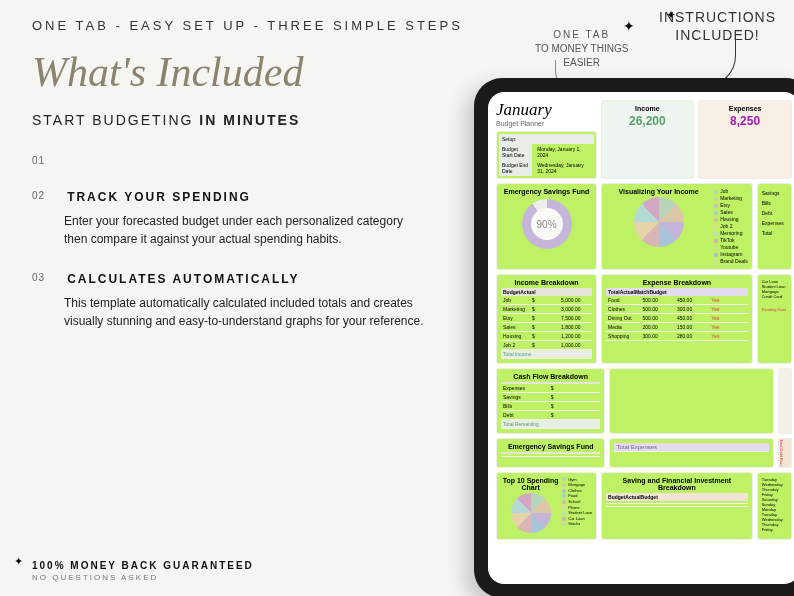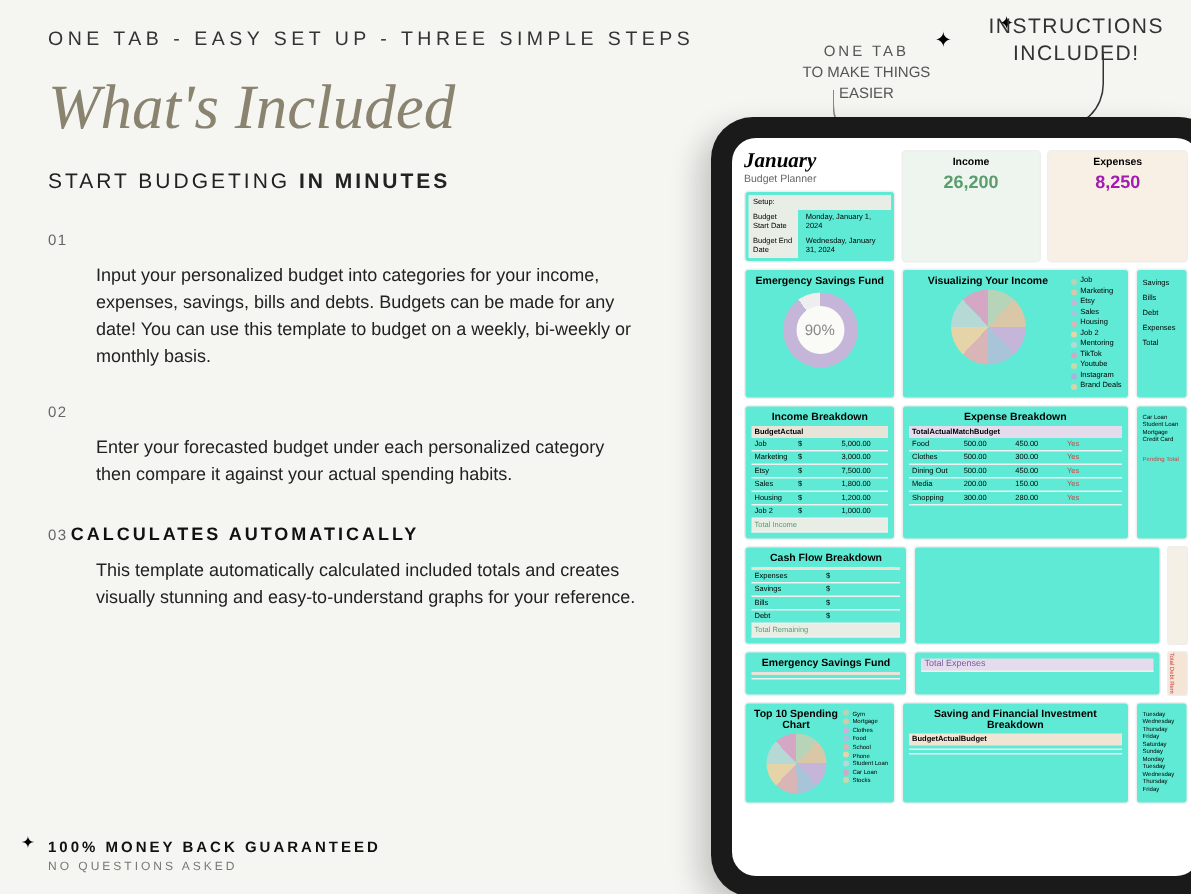--- a/index.html
+++ b/index.html
@@ -10,35 +10,35 @@
 .callout2{position:absolute;top:8px;right:18px;font-size:14px;text-align:center;color:#333;letter-spacing:1px;line-height:1.3}
 .sparkle{position:absolute;top:18px;left:623px;font-size:14px}
 .sparkle2{position:absolute;top:8px;right:118px;font-size:12px}
 .curve1{position:absolute;top:60px;left:555px;width:50px;height:40px;border-left:1px solid #888;border-bottom:1px solid #888;border-radius:0 0 0 30px}
 .curve2{position:absolute;top:36px;right:58px;width:60px;height:50px;border-right:1px solid #333;border-bottom:1px solid #333;border-radius:0 0 30px 0}
 .title{position:absolute;top:48px;left:32px;font-family:Georgia,serif;font-size:42px;font-style:italic;color:#8a8370;font-weight:400}
 .subtitle{position:absolute;top:112px;left:32px;font-size:14px;letter-spacing:2px;color:#222}
 .subtitle b{font-weight:900}
 .steps{position:absolute;top:155px;left:32px;width:400px}
 .step{margin-bottom:24px}
-.step-h{display:flex;align-items:flex-end;gap:2px;margin-bottom:8px}
+.step-h{display:flex;align-items:flex-start;gap:22px;margin-bottom:8px}
 .step-num{font-size:10px;color:#666;letter-spacing:1px}
 .step-title{font-size:12px;font-weight:900;letter-spacing:2px;color:#111}
 .step-body{font-size:12px;line-height:1.5;color:#222;margin-left:32px;max-width:360px}
 .guarantee{position:absolute;bottom:14px;left:32px}
 .guarantee .g1{font-size:10px;font-weight:900;letter-spacing:2px;color:#111}
 .guarantee .g2{font-size:8px;letter-spacing:2px;color:#777;margin-top:2px}
 .gspark{position:absolute;bottom:28px;left:14px;font-size:11px}
 
 .tablet{position:absolute;top:78px;right:-20px;width:340px;height:520px;background:#1a1a1a;border-radius:28px;padding:14px;box-shadow:-8px 8px 20px rgba(0,0,0,0.2)}
 .screen{width:100%;height:100%;background:#fff;border-radius:16px;overflow:hidden;font-size:6px;padding:8px}
-.sh-title{font-family:Georgia,serif;font-style:italic;font-size:14px;font-weight:bold}
+.sh-title{font-family:Georgia,serif;font-style:italic;font-size:17px;font-weight:normal}
 .sh-sub{font-size:7px;color:#666;margin-bottom:4px}
 .row{display:flex;gap:4px;margin-bottom:4px}
-.card{background:#5eead4;border:1px solid #eee;border-radius:3px;padding:4px;flex:1}
+.card{background:#bef264;border:1px solid #eee;border-radius:3px;padding:4px;flex:1}
 .card-h{font-size:7px;font-weight:bold;text-align:center;margin-bottom:2px}
 .big-num{font-size:12px;font-weight:bold;text-align:center}
 .green{color:#5a9e6f}
 .orange{color:#a21caf}
 .setup{display:flex;gap:3px;font-size:5px}
 .setup-l{background:#e8ede5;padding:2px 3px;flex:1}
 .setup-r{flex:2;padding:2px}
 .donut{width:50px;height:50px;border-radius:50%;margin:4px auto;background:conic-gradient(#c4b5d9 0 90%,#eee 90% 100%);display:flex;align-items:center;justify-content:center}
 .donut-inner{width:32px;height:32px;background:#fafaf7;border-radius:50%;display:flex;align-items:center;justify-content:center;font-size:10px;color:#888}
 .pie{width:50px;height:50px;border-radius:50%;margin:2px auto;background:conic-gradient(#b8d4b8 0 12%,#d9c7a8 12% 25%,#c4b5d9 25% 38%,#a8c4d9 38% 50%,#d9b5b5 50% 62%,#e5d4a8 62% 75%,#b5d9d4 75% 88%,#d4a8c4 88% 100%)}
@@ -54,21 +54,21 @@
 .side-strip{width:14px;background:#f5f0e5;border:1px solid #eee;border-radius:2px}
 </style>
 </head>
 <body>
 
 <div class="topline">ONE TAB - EASY SET UP - THREE SIMPLE STEPS</div>
 
 <div class="sparkle">✦</div>
 <div class="callout1">
   <div class="l1">ONE TAB</div>
-  <div>TO MAKE THINGS</div>
+  <div>TO MONEY THINGS</div>
   <div>EASIER</div>
 </div>
 <div class="curve1"></div>
 
 <div class="sparkle2">✦</div>
 <div class="callout2">
   <div>INSTRUCTIONS</div>
   <div>INCLUDED!</div>
 </div>
 <div class="curve2"></div>
@@ -77,25 +77,25 @@
 
 <div class="subtitle">
   <span>START BUDGETING </span><b>IN MINUTES</b>
 </div>
 
 <div class="steps">
   <div class="step">
     <div class="step-h">
         <span class="step-num">01</span>
       </div>
-    <div class="step-body">Input your personalized budget into categories for your income, expenses, savings, bills and debts. Budgets can be made for any date! You can use this template to budget on a weekly, bi-weekly or monthly basis.</div>
   </div>
   <div class="step">
     <div class="step-h">
         <span class="step-num">02</span>
+        <span class="step-title">TRACK YOUR SPENDING</span>
       </div>
     <div class="step-body">Enter your forecasted budget under each personalized category then compare it against your actual spending habits.</div>
   </div>
   <div class="step">
     <div class="step-h">
         <span class="step-num">03</span>
         <span class="step-title">CALCULATES AUTOMATICALLY</span>
       </div>
     <div class="step-body">This template automatically calculated included totals and creates visually stunning and easy-to-understand graphs for your reference.</div>
   </div>

